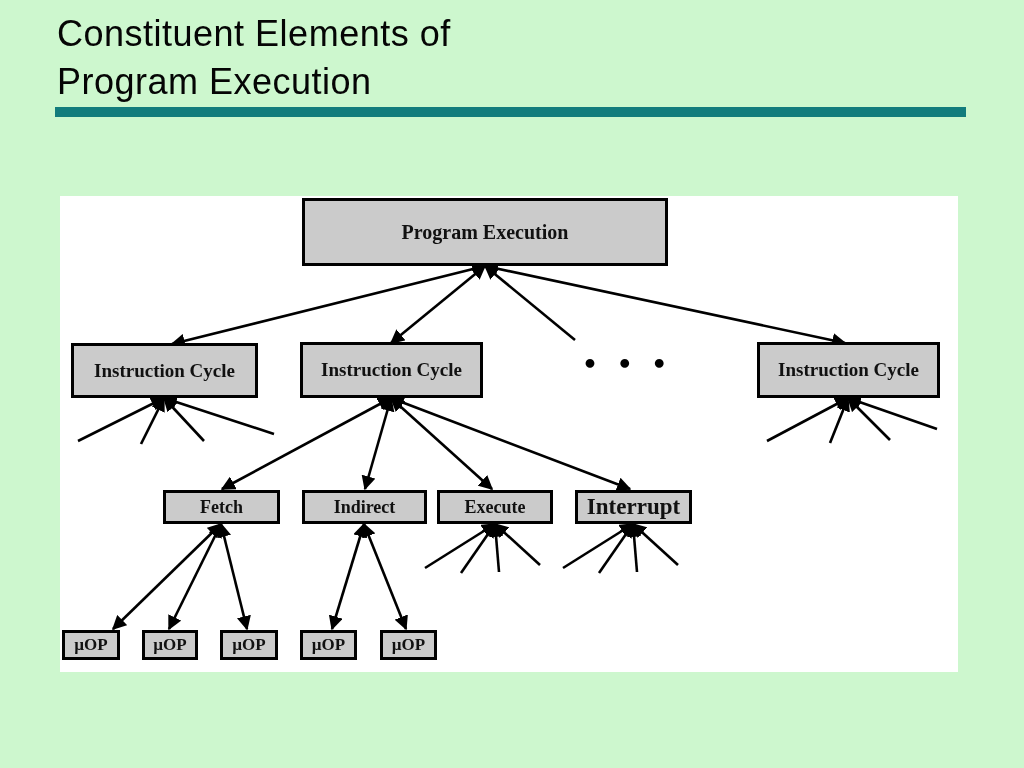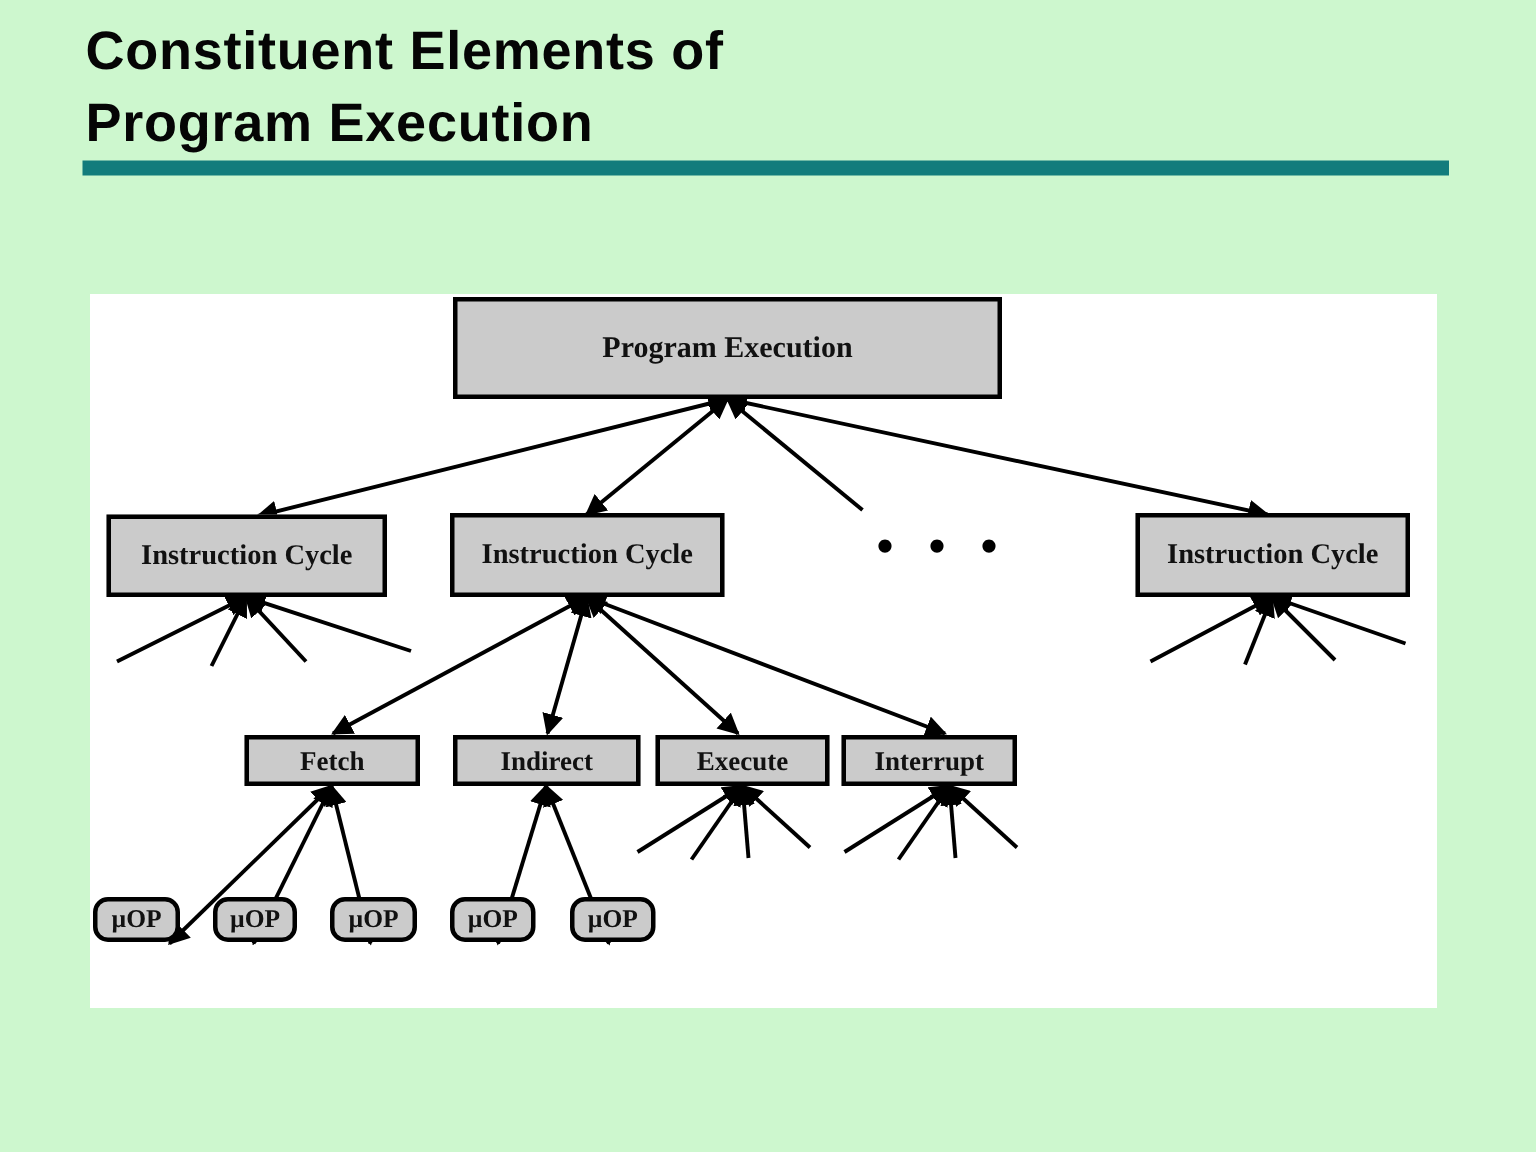--- a/index.html
+++ b/index.html
@@ -5,21 +5,21 @@
   html,body{margin:0;padding:0;}
   .slide{
     position:relative;
     width:1024px;height:768px;
     background:var(--background,#cdf7ce);
     overflow:hidden;
     font-family:"Liberation Sans","DejaVu Sans",sans-serif;
   }
   .title{
     position:absolute;left:57px;top:10px;
-    font-weight:700;font-size:36px;line-height:48px;
+    font-weight:400;font-size:36px;line-height:48px;
     color:#050505;letter-spacing:0.5px;
     white-space:pre;
   }
   .divider{
     position:absolute;left:55px;top:107px;
     width:911px;height:10px;
     background:var(--divider,#127c7c);
   }
   .panel{
     position:absolute;left:60px;top:196px;
@@ -37,22 +37,22 @@
     font-family:"Liberation Serif","DejaVu Serif",serif;
     font-weight:700;color:#111;
   }
   .n-root {left:302px;top:198px;width:366px;height:68px;font-size:20px;}
   .n-ic1  {left:71px; top:343px;width:187px;height:55px;font-size:19px;}
   .n-ic2  {left:300px;top:342px;width:183px;height:56px;font-size:19px;}
   .n-ic3  {left:757px;top:342px;width:183px;height:56px;font-size:19px;}
   .n-fetch    {left:163px;top:490px;width:117px;height:34px;font-size:18px;}
   .n-indirect {left:302px;top:490px;width:125px;height:34px;font-size:18px;}
   .n-execute  {left:437px;top:490px;width:116px;height:34px;font-size:18px;}
-  .n-interrupt{left:561px;top:490px;width:117px;height:34px;font-size:18px;}
-  .n-uop{top:598px;height:30px;width:58px;font-size:17px;border-radius:10px;}
+  .n-interrupt{left:575px;top:490px;width:117px;height:34px;font-size:23px;}
+  .n-uop{top:630px;height:30px;width:58px;font-size:17px;}
   .n-uop1{left:62px;}  .n-uop2{left:142px;width:56px;}
   .n-uop3{left:220px;} .n-uop4{left:300px;width:57px;}
   .n-uop5{left:380px;width:57px;}
   .ellipsis{
     position:absolute;left:582px;top:350px;width:100px;
     font-family:"DejaVu Sans",sans-serif;
     font-size:25px;font-weight:700;color:#000;
     word-spacing:10px;white-space:pre;
   }
 </style>

